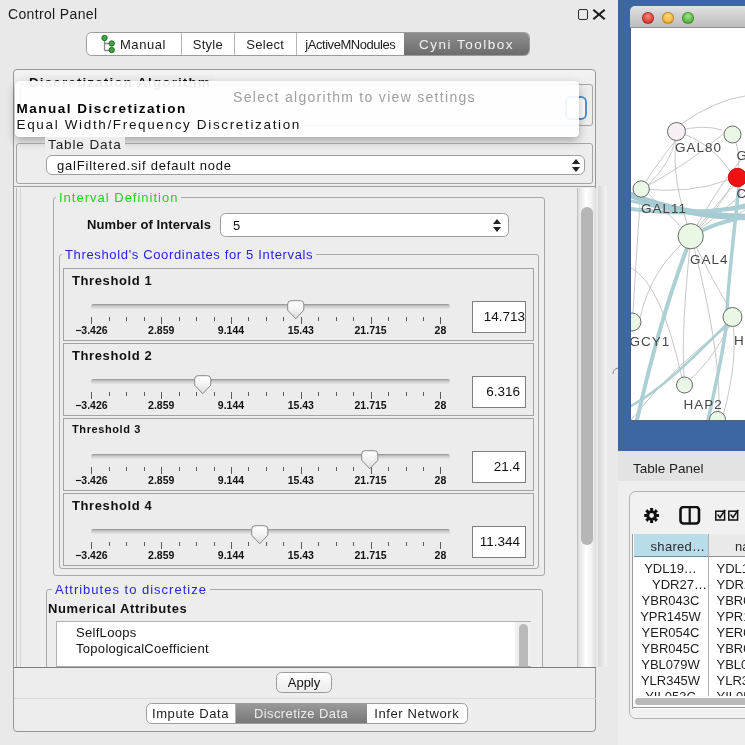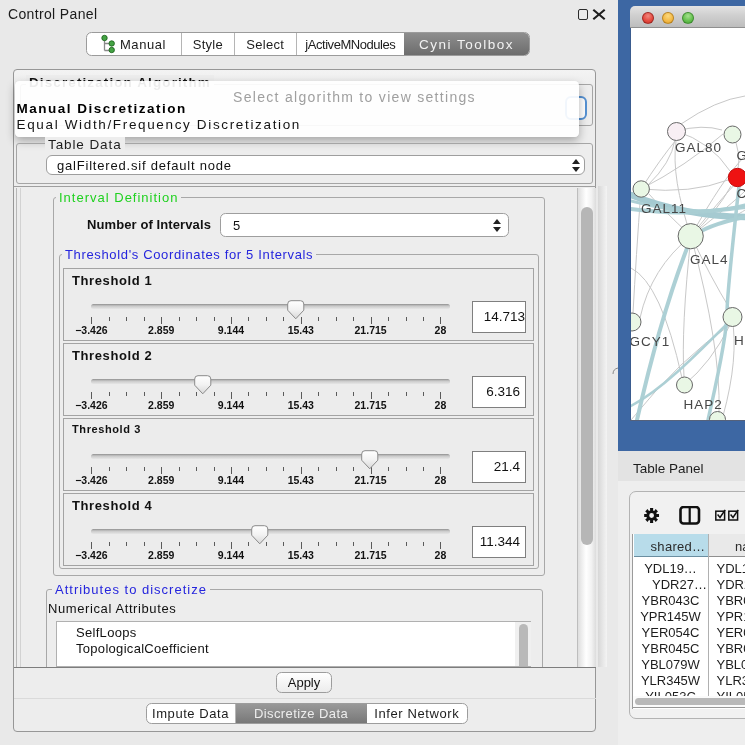--- a/index.html
+++ b/index.html
@@ -373,21 +373,21 @@
               <stop offset="1" stop-color="#d8d8d8"></stop>
             </linearGradient>
           </defs>
         </svg>
         <div class="abs" style="left:408px;top:32px;width:54px;height:31.5px;background:#ffffff;border:1px solid #7f7f7f;box-sizing:border-box;text-align:right;font-size:13.5px;color:#111;line-height:29px;padding-right:5px;">11.344</div>
       </div>
     </div>
 
   <div class="abs" style="left:32px;top:401.5px;width:496.5px;height:120px;border:1px solid #a8a8a8;border-radius:3px;"></div>
   <div class="txt" style="left:38px;top:394.5px;font-size:13px;letter-spacing:1.0px;color:#2525dd;background:#ededed;padding:0 3px;">Attributes to discretize</div>
-  <div class="txt" style="left:34px;top:413.5px;font-size:13px;font-weight:normal;letter-spacing:0.6px;color:#111;">Numerical Attributes</div>
+  <div class="txt" style="left:34px;top:413.5px;font-size:13px;font-weight:bold;letter-spacing:0.6px;color:#111;">Numerical Attributes</div>
   <div class="abs" style="left:42px;top:433px;width:475px;height:46px;background:#ffffff;border:1px solid #b0b0b0;box-sizing:border-box;">
     <div class="txt" style="left:19px;top:3px;font-size:13px;letter-spacing:0.3px;color:#111;">SelfLoops</div>
     <div class="txt" style="left:19px;top:19px;font-size:13px;letter-spacing:0.3px;color:#111;">TopologicalCoefficient</div>
     <div class="txt" style="left:19px;top:35px;font-size:13px;letter-spacing:0.3px;color:#111;margin-top:40px;">BetweennessCentrality</div>
     <div class="abs" style="left:458px;top:0px;width:16px;height:44.5px;background:#f0f0f0;"></div>
     <div class="abs" style="left:461.5px;top:2.5px;width:9px;height:42px;border-radius:4.5px 4.5px 0 0;background:#b9b9b9;"></div>
   </div>
 
   <div class="abs" style="left:562.8px;top:0;width:1px;height:479px;background:#bdbdbd;"></div>
   <div class="abs" style="left:563.5px;top:0px;width:18.5px;height:479px;background:linear-gradient(90deg,#dedede 0%,#ffffff 45%,#f2f2f2 75%,#dcdcdc 100%);"></div>

